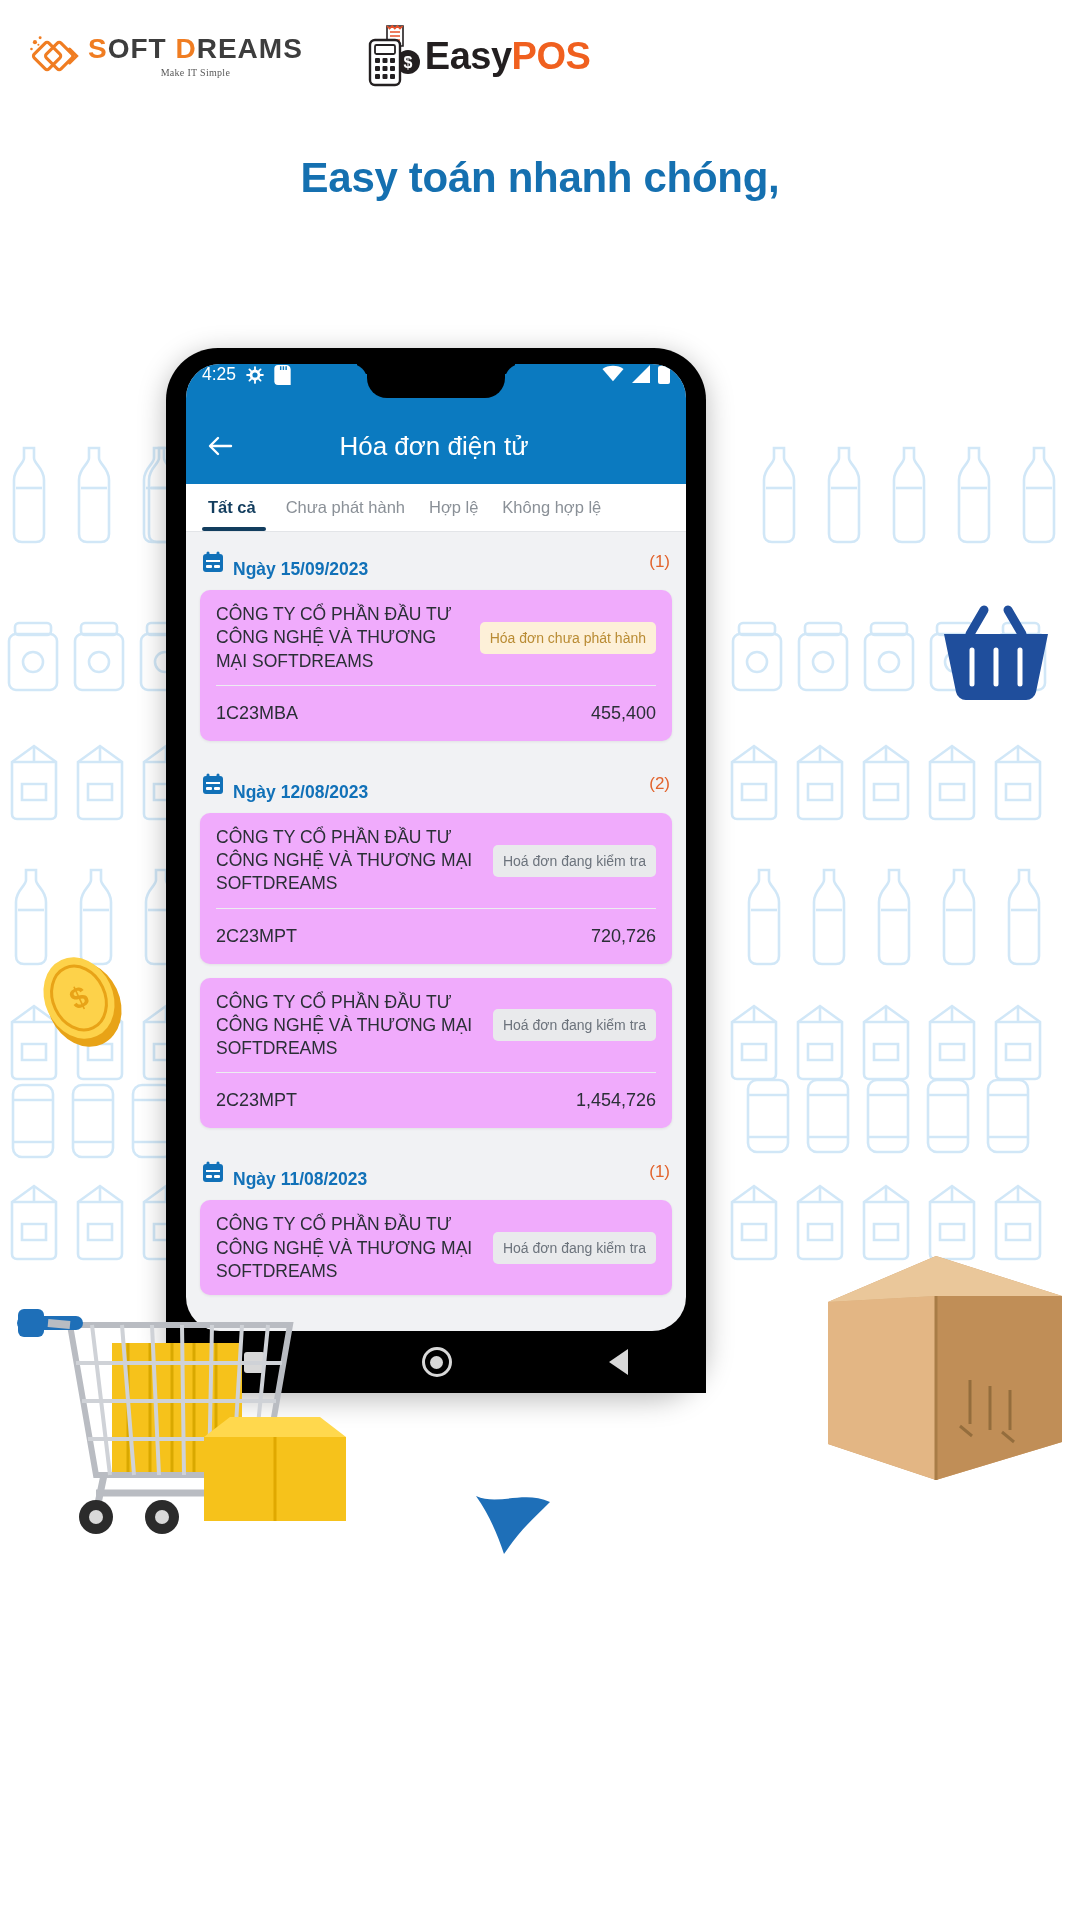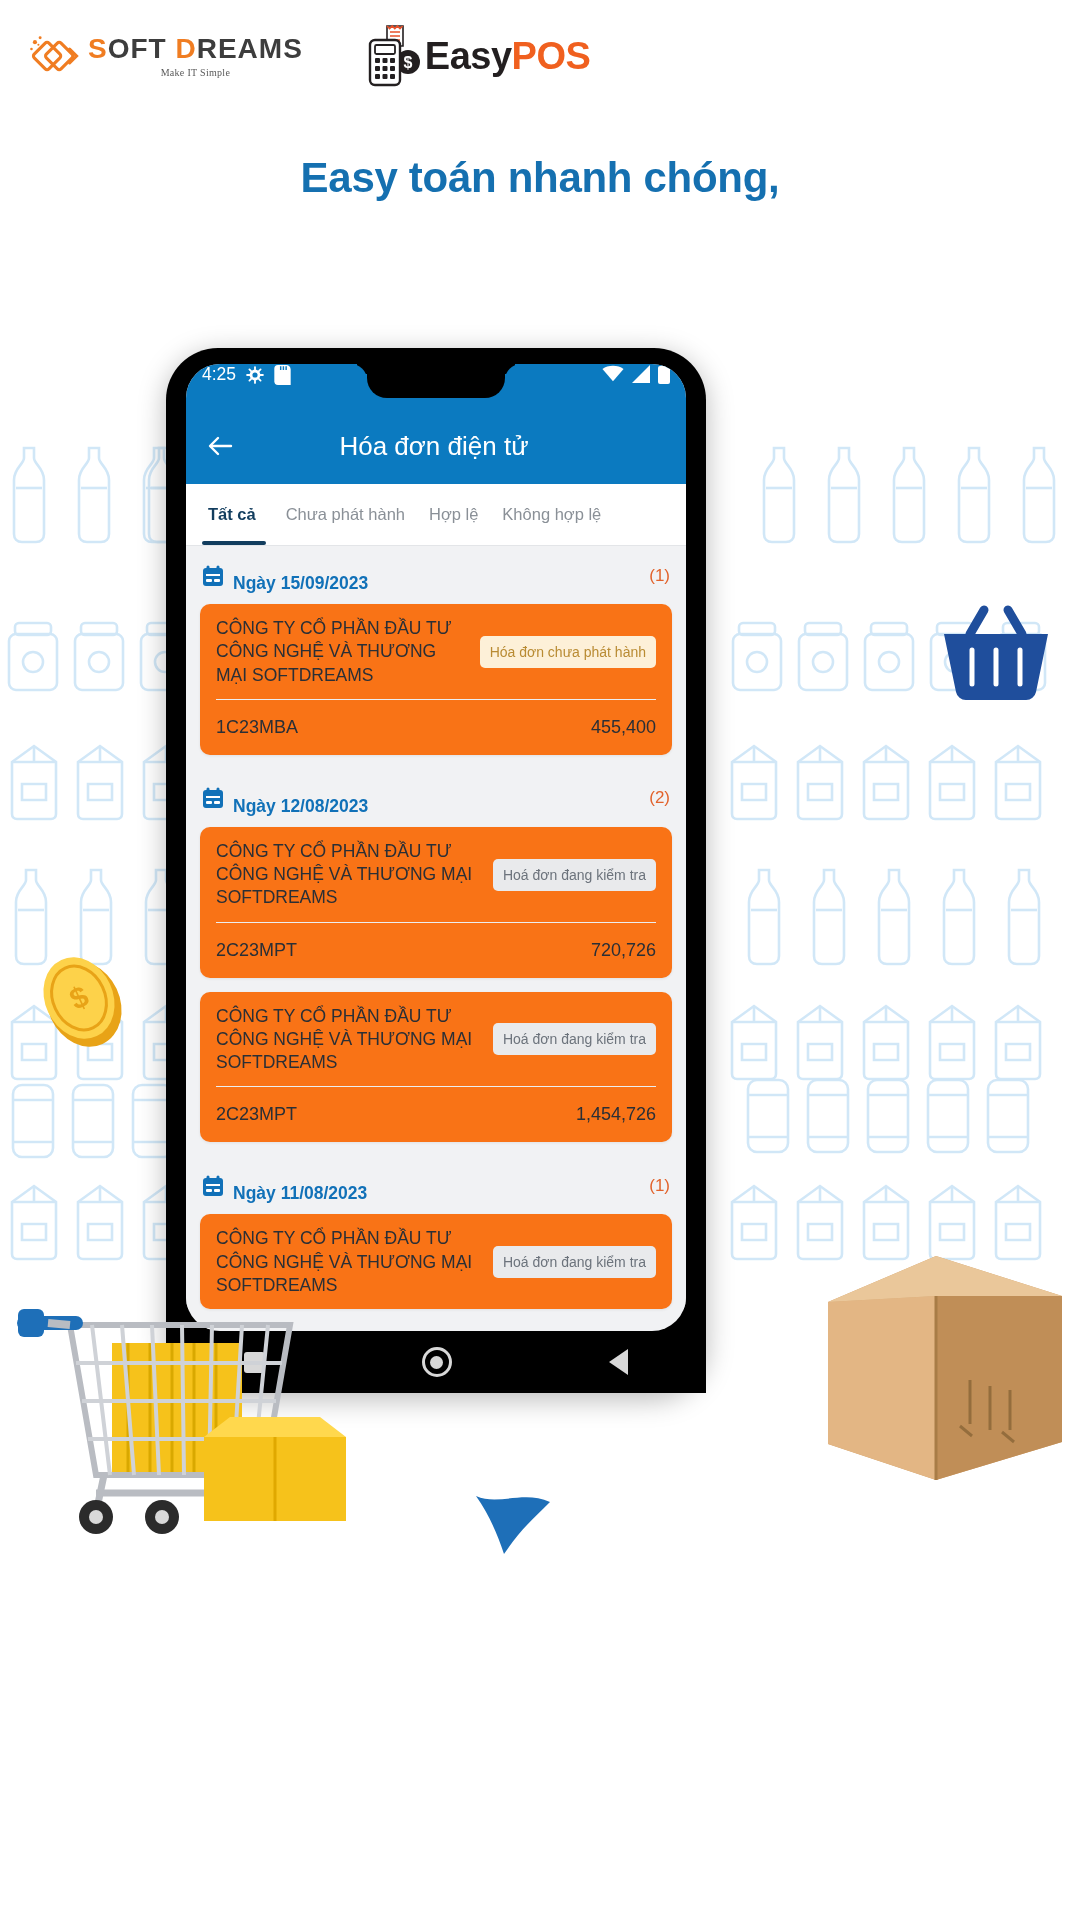--- a/index.html
+++ b/index.html
@@ -88,21 +88,21 @@
     padding:0 18px; position:relative;
   }
   .back-arrow { width:34px; height:34px; flex:0 0 34px; cursor:pointer; }
   .appbar-title {
     position:absolute; left:0; right:4px; text-align:center;
     color:#fff; font-size:26px; font-weight:500; pointer-events:none;
   }
 
   
   .tabs {
-    height:62px; background:#fff; display:flex; align-items:stretch;
+    height:48px; background:#fff; display:flex; align-items:stretch;
     border-bottom:1px solid #e3e5e8;
   }
   .tab {
     display:flex; align-items:center; justify-content:center;
     font-size:16.5px; color:#8a9097; padding:0 12px; position:relative;
     cursor:pointer; white-space:nowrap;
   }
   .tab:first-child { padding-left:22px; padding-right:18px; }
   .tab.active { color:#123d5e; font-weight:bold; }
   .tab.active::after {
@@ -127,21 +127,21 @@
   .list { background:#f1f2f4; }
   .date-row {
     display:flex; align-items:center; padding:11px 16px 10px;
     gap:9px;
   }
   .cal-icon { width:22px; height:22px; flex:0 0 22px; }
   .date-label { color:#1171b8; font-weight:bold; font-size:17.5px;margin-top:16px; }
   .date-count { margin-left:auto; color:#e2632c; font-size:17px; }
 
   .card {
-    background:#f97316; margin:0 14px 14px; border-radius:10px;
+    background:#f0abfc; margin:0 14px 14px; border-radius:10px;
     padding:13px 16px 0; box-shadow:0 1px 3px rgba(0,0,0,.07);
   }
   .card-top { display:flex; align-items:flex-start; gap:8px; padding-bottom:12px; }
   .cust {
     flex:1 1 auto; font-size:17.5px; color:#2a2f36; line-height:1.33;
     font-weight:500; min-width:0;
   }
   .badge {
     flex:0 0 auto; align-self:center; font-size:14px; padding:8px 10px;
     border-radius:5px; white-space:nowrap;

